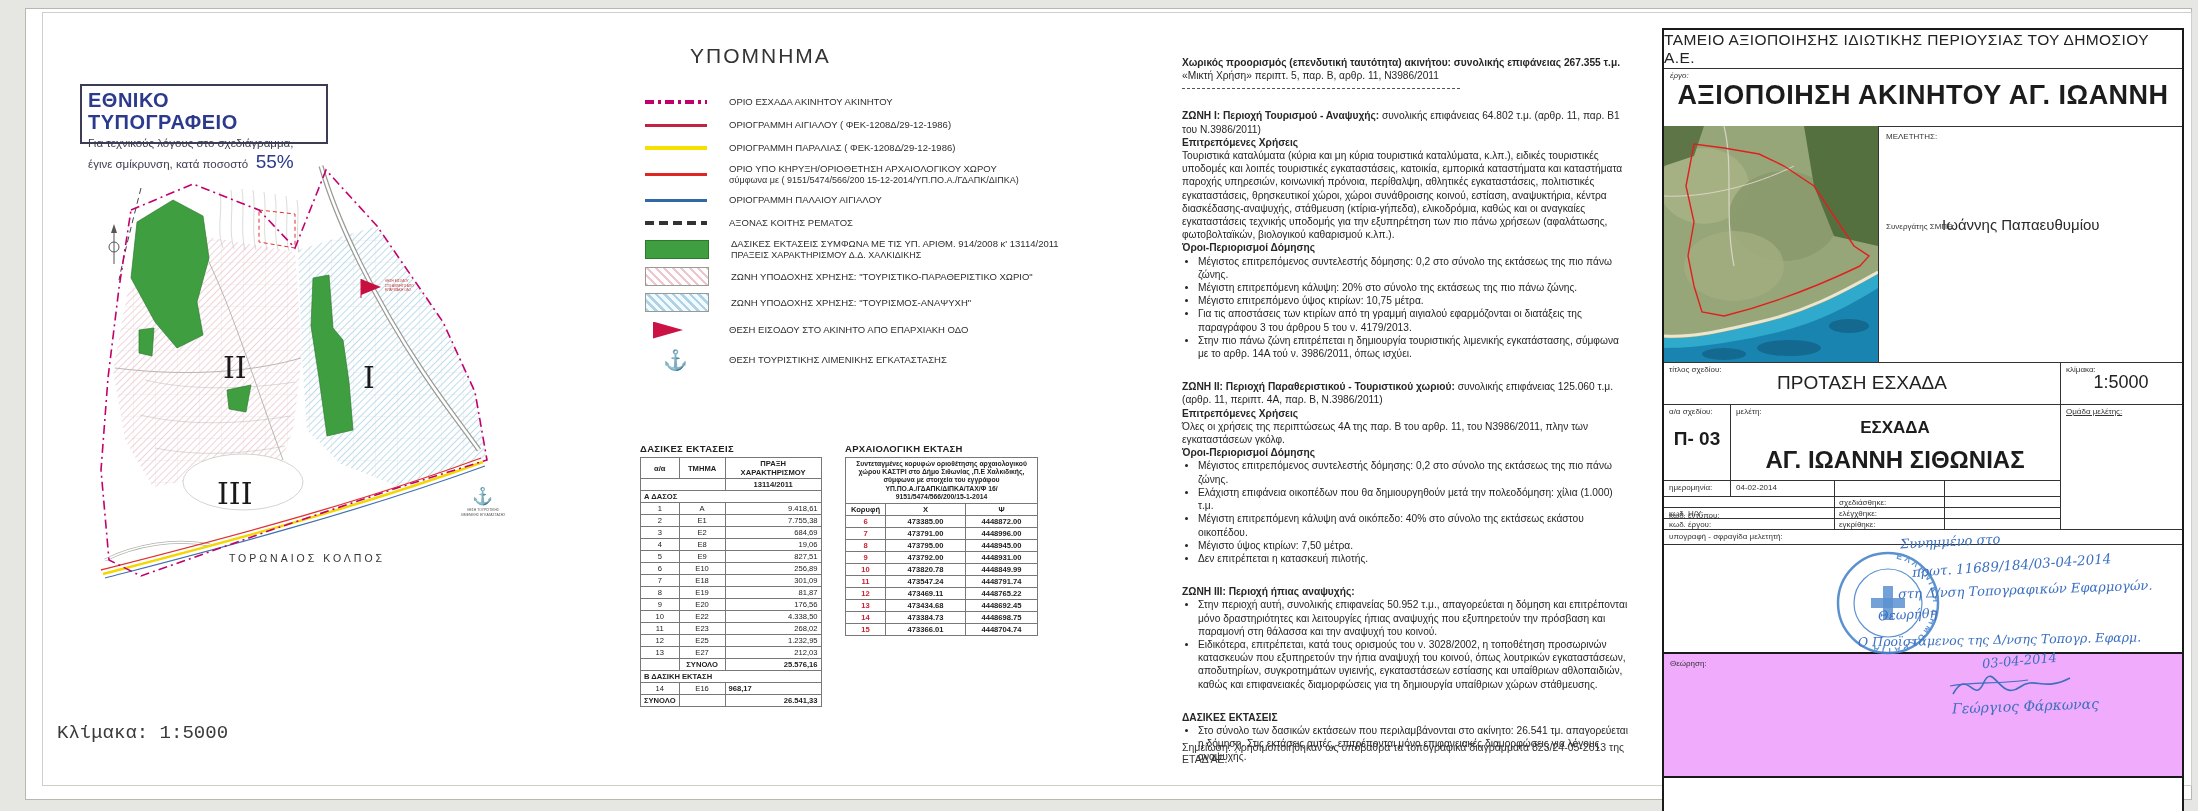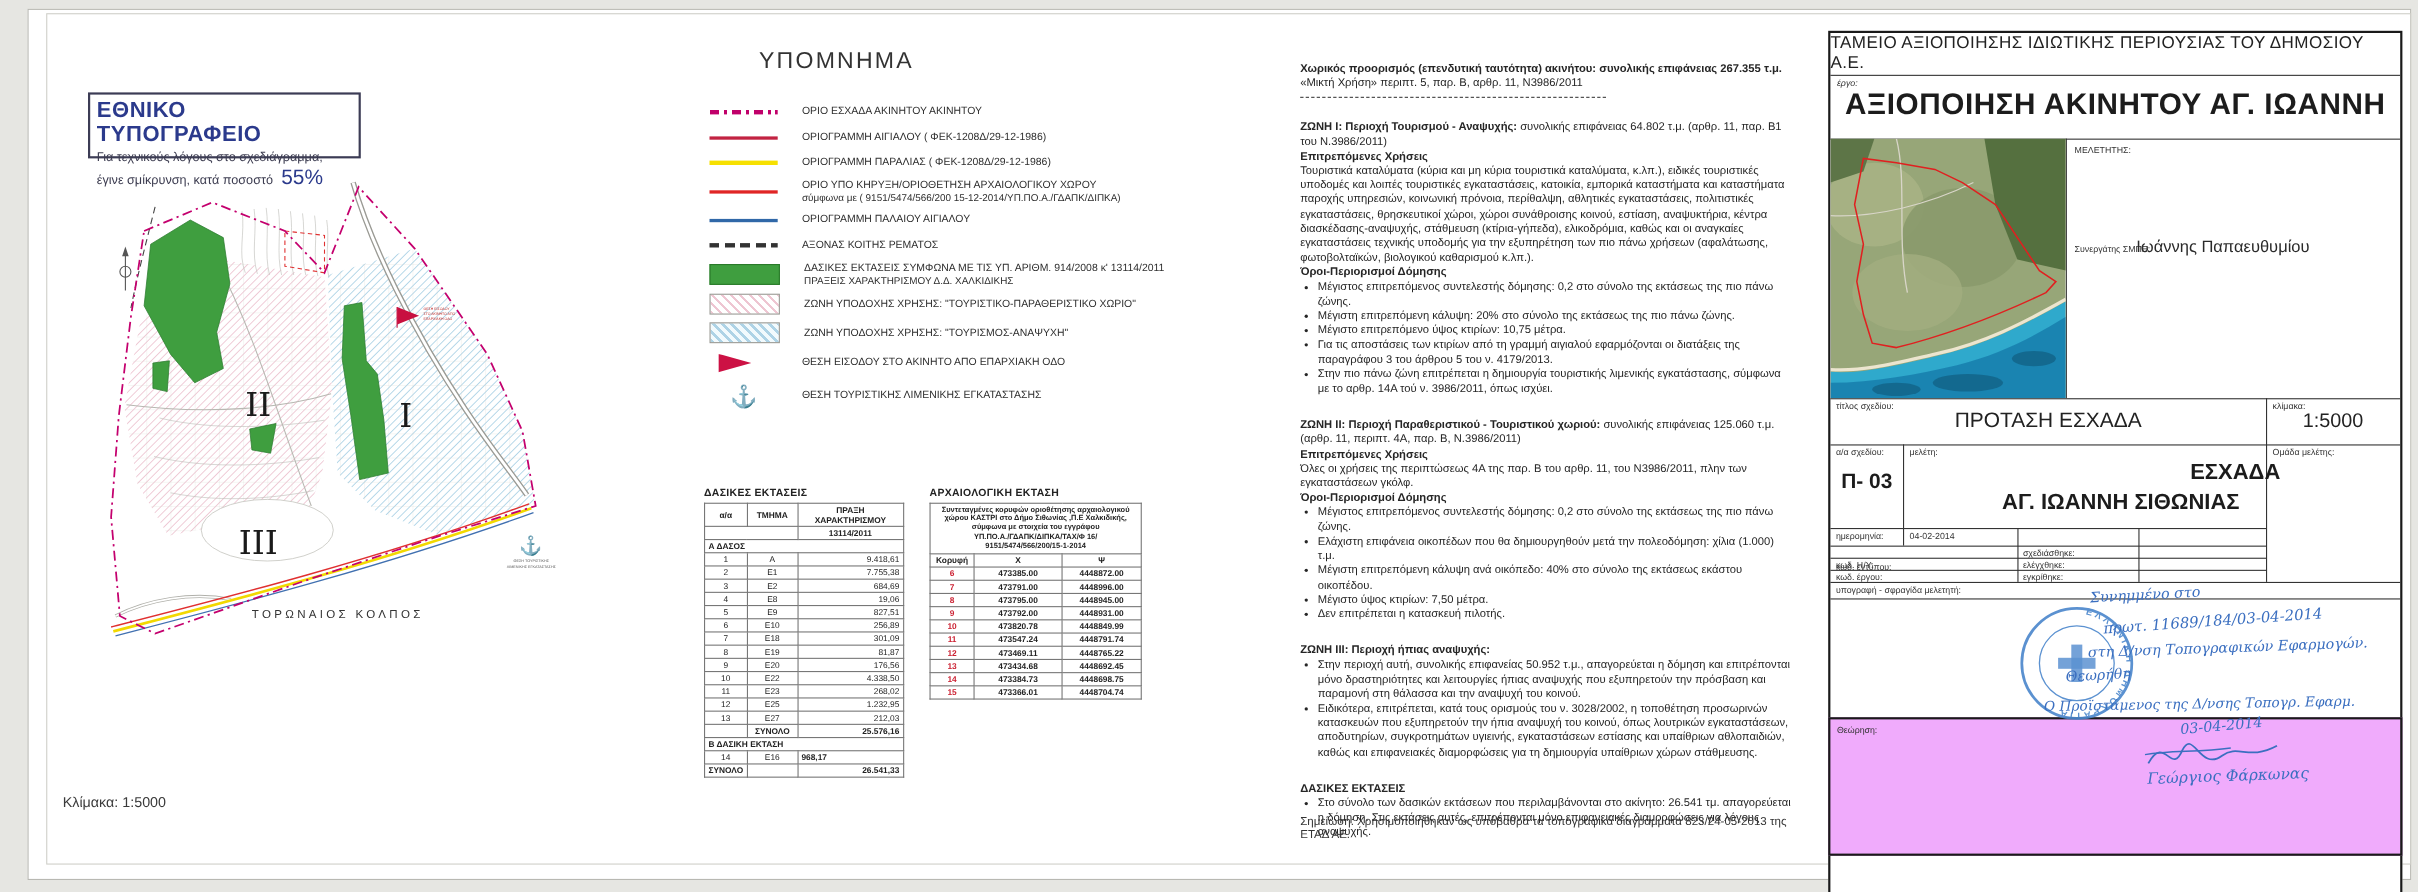--- a/index.html
+++ b/index.html
@@ -9,21 +9,21 @@
          border:1px solid #b8b8b2;}
   .inner-frame{position:absolute;left:42px;top:12px;width:2148px;height:772px;border:1px solid #cfcfc9;}
 
   
   .typo-box{position:absolute;left:80px;top:84px;width:248px;height:60px;border:2px solid #3c3c55;
             background:#fff;padding:3px 6px;box-sizing:border-box;}
   .typo-title{font-size:20px;font-weight:bold;color:#2b3a8c;letter-spacing:.5px;line-height:22px;}
   .typo-line{font-size:11.5px;color:#3c3c50;line-height:13px;display:inline;}
   .typo-pct{font-size:19px;color:#2b3a8c;display:inline;margin-left:3px;}
 
-  .scale-label{position:absolute;left:57px;top:722px;font-size:13px;color:#3a3a3a;}
+  .scale-label{position:absolute;left:57px;top:722px;font-size:19px;color:#3a3a3a;font-family:Liberation Mono, monospace;}
 
   
   .legend-title{position:absolute;left:690px;top:44px;font-size:21px;letter-spacing:2px;color:#333;}
   .legend-items{position:absolute;left:645px;top:94px;width:430px;}
   .legend-item{display:flex;align-items:center;margin-bottom:7px;min-height:16px;}
   .sw{width:62px;min-width:62px;height:16px;margin-right:22px;}
   .sw.dashdot-magenta{background:repeating-linear-gradient(90deg,#c0006a 0 9px,transparent 9px 13px,#c0006a 13px 16px,transparent 16px 20px) center/100% 4px no-repeat;}
   .sw.line-crimson{background:linear-gradient(#c22342,#c22342) center/100% 3px no-repeat;}
   .sw.line-yellow{background:linear-gradient(#f6e000,#f6e000) center/100% 4px no-repeat;}
   .sw.line-red{background:linear-gradient(#e02525,#e02525) center/100% 3px no-repeat;}
@@ -73,22 +73,22 @@
   .tb .vl{width:1px;}
   .tb .lbl{position:absolute;font-size:8px;color:#333;}
   .company{position:absolute;left:0;top:0;width:100%;height:38px;display:flex;align-items:center;justify-content:center;
            font-size:15.5px;letter-spacing:.4px;color:#222;}
   .proj-title{position:absolute;left:0;top:50px;width:100%;text-align:center;font-size:27px;font-weight:bold;letter-spacing:.5px;color:#1c1c1c;}
   .photo{position:absolute;left:0;top:96px;width:214px;height:236px;overflow:hidden;}
   .partner-name{position:absolute;left:278px;top:186px;font-size:15px;color:#2a2a2a;}
   .dwg-title{position:absolute;left:0;top:342px;width:396px;text-align:center;font-size:19px;color:#222;}
   .scale-val{position:absolute;left:396px;top:342px;width:122px;text-align:center;font-size:18px;color:#222;}
   .sheet-no{position:absolute;left:0;top:398px;width:66px;text-align:center;font-size:19px;font-weight:bold;color:#1c1c1c;}
-  .study-l1{position:absolute;left:66px;top:388px;width:330px;text-align:right;font-size:20px;font-weight:bold;color:#1c1c1c;padding-left:13px;}
-  .study-l2{position:absolute;left:66px;top:416px;width:330px;text-align:center;font-size:20px;font-weight:bold;color:#1c1c1c;padding-left:33px;}
+  .study-l1{position:absolute;left:66px;top:388px;width:330px;text-align:center;font-size:17px;font-weight:bold;color:#1c1c1c;}
+  .study-l2{position:absolute;left:66px;top:416px;width:330px;text-align:center;font-size:24px;font-weight:bold;color:#1c1c1c;}
   .theo-box{position:absolute;left:1662px;top:652px;width:522px;height:126px;border:2px solid #1a1a1a;background:#f0abfc;box-sizing:border-box;}
 
   
   .hw{position:absolute;color:#3b6fc0;font-family:"DejaVu Serif",serif;font-style:italic;z-index:6;white-space:nowrap;}
   .stamp{position:absolute;left:1833px;top:548px;z-index:5;opacity:.9;}
   .sig-svg{position:absolute;left:1948px;top:662px;z-index:6;}
 
   .map-svg{position:absolute;left:45px;top:130px;}
 </style>
 </head>
@@ -610,21 +610,21 @@
     <div class="lbl" style="left:222px;top:192px;">Συνεργάτης ΣΜΠΕ:</div>
     <div class="partner-name">Ιωάννης Παπαευθυμίου</div>
 
     <div class="lbl" style="left:5px;top:335px;">τίτλος σχεδίου:</div>
     <div class="dwg-title">ΠΡΟΤΑΣΗ ΕΣΧΑΔΑ</div>
     <div class="lbl" style="left:402px;top:335px;">κλίμακα:</div>
     <div class="scale-val">1:5000</div>
 
     <div class="lbl" style="left:5px;top:377px;">α/α σχεδίου:</div>
     <div class="lbl" style="left:72px;top:377px;">μελέτη:</div>
-    <div class="lbl" style="left:402px;top:377px;">Ομάδα μελέτης:</div>
+    <div class="lbl" style="left:402px;top:377px;text-decoration:underline;">Ομάδα μελέτης:</div>
     <div class="sheet-no">Π- 03</div>
     <div class="study-l1">ΕΣΧΑΔΑ</div>
     <div class="study-l2">ΑΓ. ΙΩΑΝΝΗ ΣΙΘΩΝΙΑΣ</div>
 
     <div class="lbl" style="left:5px;top:453px;">ημερομηνία:</div>
     <div class="lbl" style="left:72px;top:453px;">04-02-2014</div>
     <div class="lbl" style="left:5px;top:481px;">κωδ. εντύπου:</div>
     <div class="lbl" style="left:5px;top:479px;">κωδ. Η/Υ:</div>
     <div class="lbl" style="left:5px;top:490px;">κωδ. έργου:</div>
     <div class="lbl" style="left:175px;top:468px;">σχεδιάσθηκε:</div>

